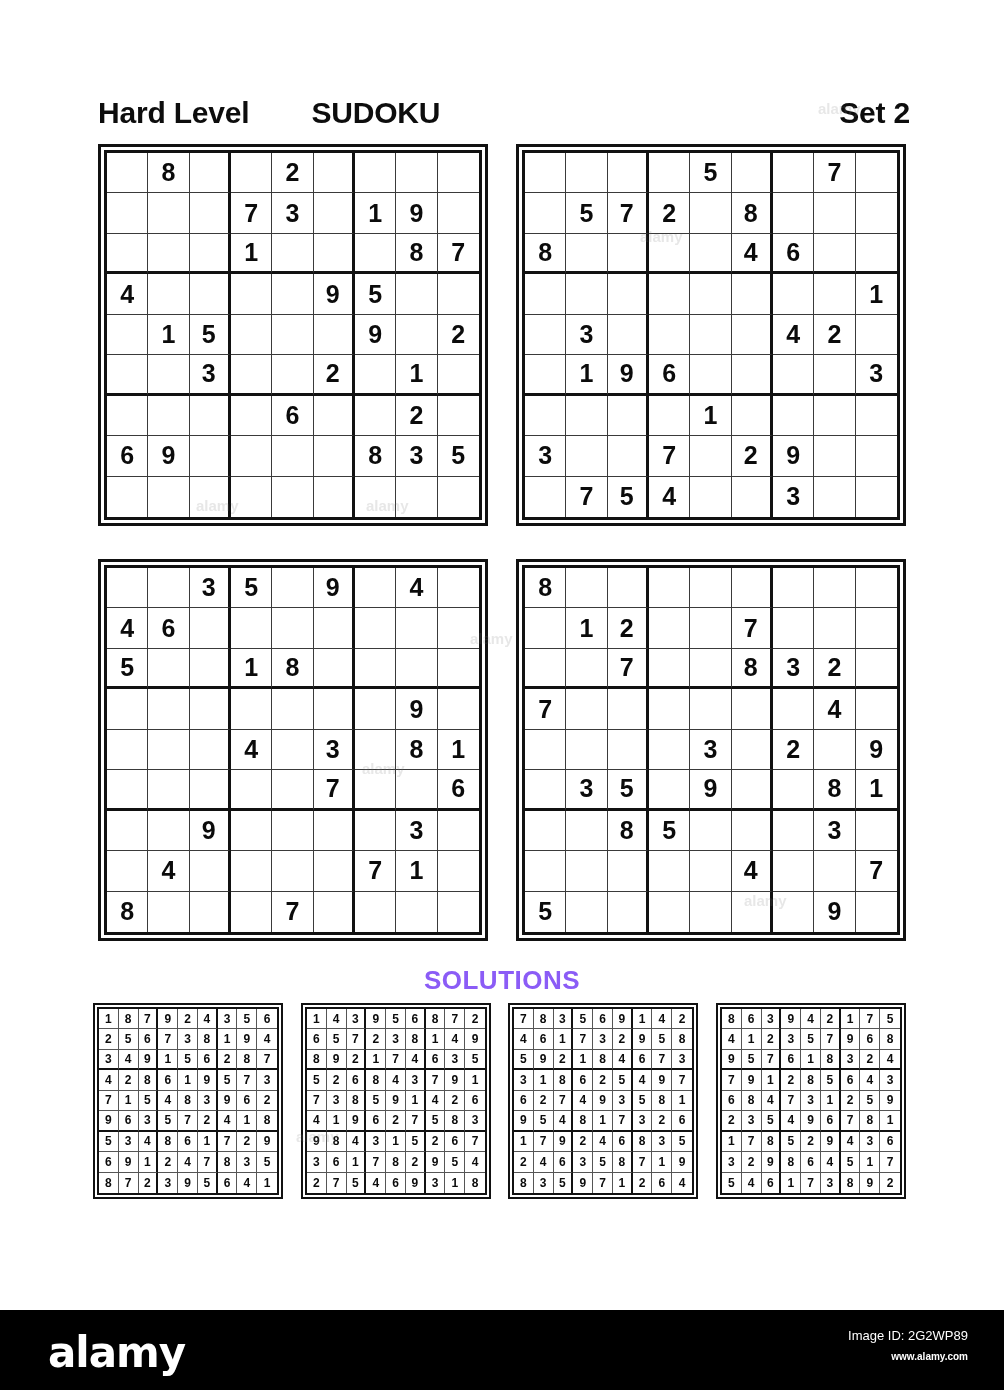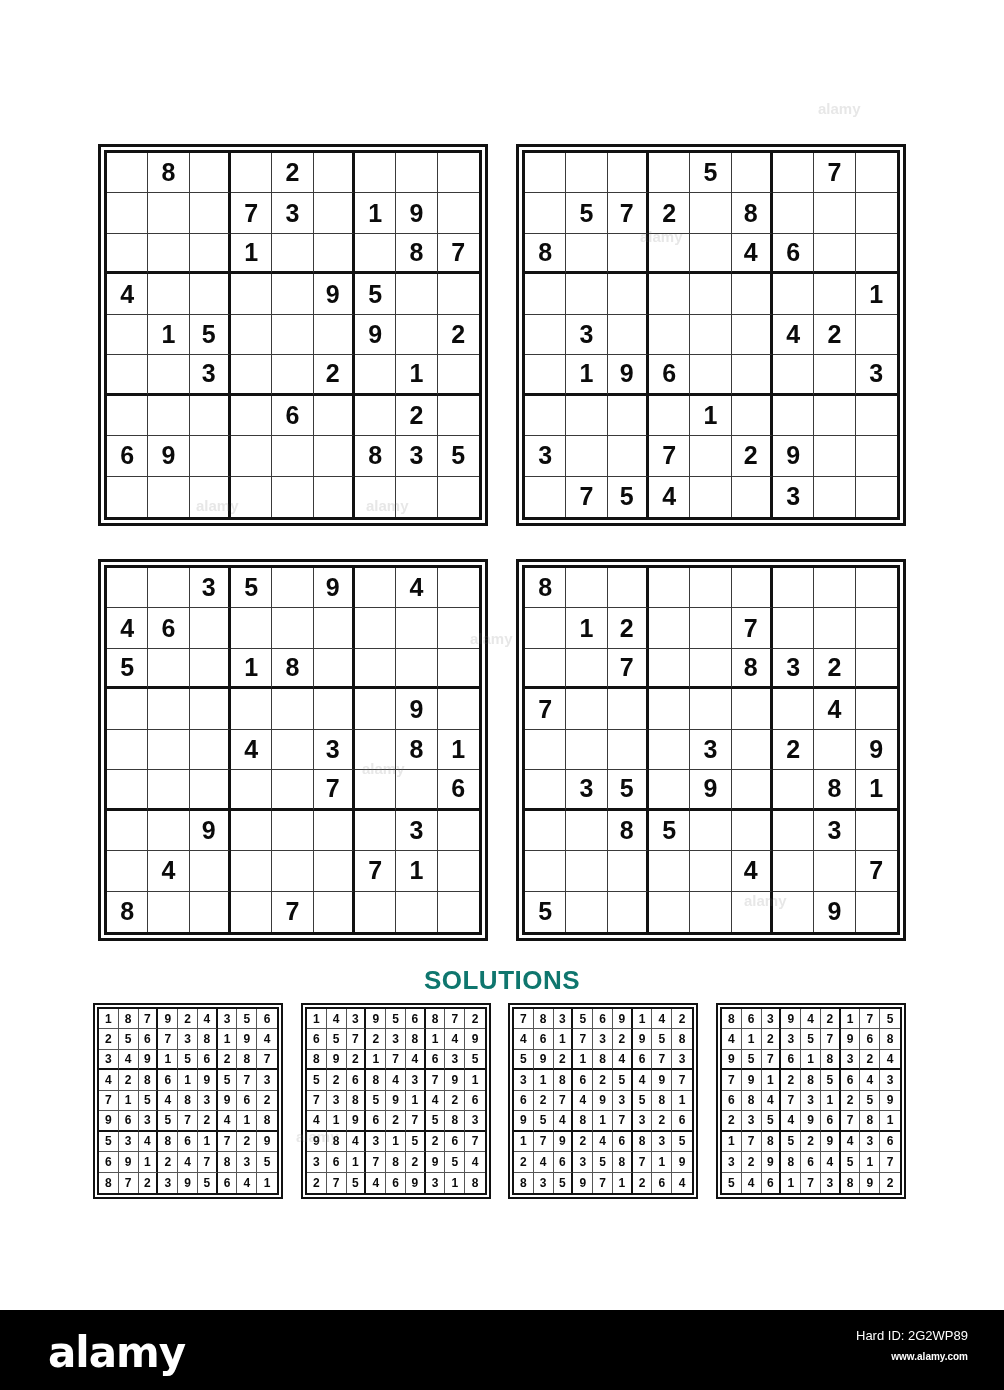--- a/index.html
+++ b/index.html
@@ -90,21 +90,21 @@
 
   
   #solutions-title {
     position: absolute;
     left: 0;
     top: 965px;
     width: 1004px;
     text-align: center;
     font-size: 26px;
     font-weight: bold;
-    color: #0f766e;
+    color: #8b5cf6;
     letter-spacing: 0.5px;
   }
 
   .sol-wrap {
     position: absolute;
     box-sizing: border-box;
     border: 2px solid #111111;
     padding: 2px;
     background: #ffffff;
     top: 1003px;
@@ -187,20 +187,25 @@
   #footer-right .fr-url {
     font-size: 10px;
     font-weight: bold;
   }
 </style>
 </head>
 <body>
 
 <div id="page">
 
+  <div id="header">
+    <div class="hdr-text hdr-left">Hard Level</div>
+    <div class="hdr-text hdr-mid">SUDOKU</div>
+    <div class="hdr-text hdr-right">Set 2</div>
+  </div>
 
   <div class="puzzle-wrap" id="puz0">
     <div class="puzzle">
         <div class="pcell r0 c0"></div>
         <div class="pcell r0 c1">8</div>
         <div class="pcell r0 c2"></div>
         <div class="pcell r0 c3"></div>
         <div class="pcell r0 c4">2</div>
         <div class="pcell r0 c5"></div>
         <div class="pcell r0 c6"></div>
@@ -886,16 +891,16 @@
   <div class="wm" style="left:470px; top:630px;">alamy</div>
   <div class="wm" style="left:362px; top:760px;">alamy</div>
   <div class="wm" style="left:744px; top:892px;">alamy</div>
   <div class="wm" style="left:296px; top:1128px;">alamy</div>
 
 </div>
 
 <div id="footer">
   <div id="alamy-logo">alamy</div>
   <div id="footer-right">
-    <div class="fr-id">Hard ID: 2G2WP89</div>
+    <div class="fr-id">Image ID: 2G2WP89</div>
     <div class="fr-url">www.alamy.com</div>
   </div>
 </div>
 
 </body></html>

